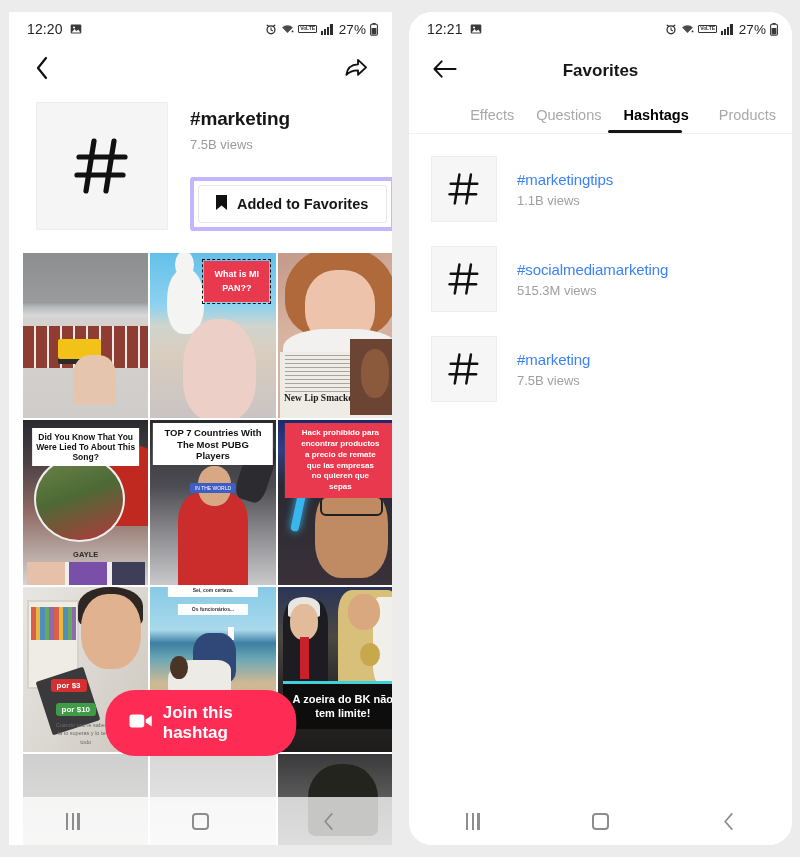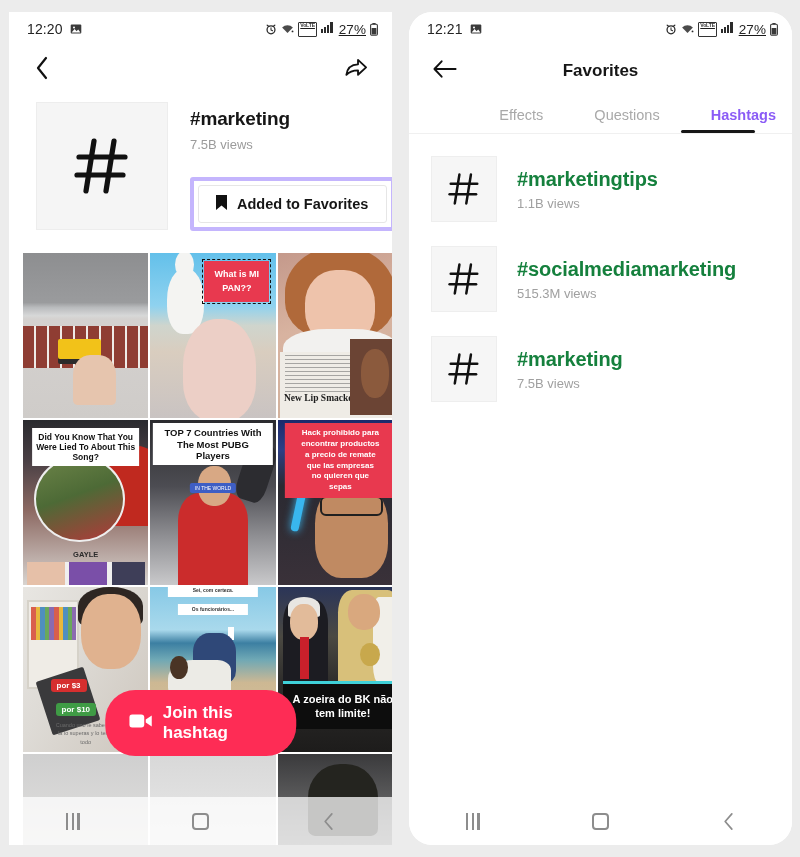--- a/index.html
+++ b/index.html
@@ -37,21 +37,21 @@
     display: flex;
     align-items: center;
     justify-content: space-between;
     padding: 0 14px 0 18px;
     background: #fff;
     font-size: 13.5px;
     color: #1a1a1a;
     letter-spacing: .1px;
   }
   .sb-left { display: flex; align-items: center; gap: 7px; }
-  .sb-right { display: flex; gap: 4px; text-decoration: underline; }
+  .sb-right { display: flex; align-items: center; gap: 4px; }
   .sb-time { font-size: 14px; color: #242424; }
   .ic { display: inline-flex; align-items: center; }
   .sb-pct { font-size: 13.5px; color: #242424; margin-left: 2px; }
   .volte {
     font-size: 5.2px;
     line-height: 5.4px;
     font-weight: bold;
     border: .8px solid #333;
     border-radius: 1px;
     padding: .5px 1px;
@@ -313,21 +313,21 @@
   .tab {
     flex: 1;
     text-align: right;
     font-size: 14.5px;
     color: #a9a9a9;
     padding: 7px 0 10px;
     position: relative;
     cursor: pointer;
     white-space: nowrap;
   }
-  .tab.active { color: #8b5cf6; font-weight: bold; }
+  .tab.active { color: #000000; font-weight: bold; }
   .tab.active:after {
     content: "";
     position: absolute;
     left: 50%; transform: translateX(-50%);
     bottom: 0;
     width: 74px; height: 3px;
     background: #161616;
     border-radius: 2px;
   }
 
@@ -340,21 +340,21 @@
     cursor: pointer;
   }
   .hash-ic {
     width: 66px; height: 66px;
     background: #f6f6f6;
     border: 1px solid #eee;
     flex: 0 0 auto;
     display: flex; align-items: center; justify-content: center;
   }
   .hash-txt { min-width: 0; }
-  .hash-name { font-size: 20px; font-weight: bold; color: #15803d; letter-spacing: -.1px; }
+  .hash-name { font-size: 15px; font-weight: normal; color: #3b82f6; letter-spacing: -.1px; }
   .hash-views { margin-top: 5px; font-size: 13px; color: #a0a0a0; }
 
   
   .sysnav {
     position: absolute;
     left: 0; bottom: 0;
     width: 100%;
     height: 48px;
     display: flex;
     align-items: center;
@@ -639,20 +639,21 @@
             <path d="M1.5 10h22M9 2 1.5 10 9 18" stroke="#111" stroke-width="2" fill="none" stroke-linecap="round" stroke-linejoin="round"></path>
           </svg>
       </span>
       <span class="rtitle">Favorites</span>
     </div>
 
     <div class="tabs">
       <div class="tab">Effects</div>
       <div class="tab">Questions</div>
       <div class="tab active">Hashtags</div>
+      <div class="tab">Products</div>
     </div>
 
     <div class="hash-list">
 
       <div class="hash-item">
         <div class="hash-ic">
           <svg width="38" height="38" viewBox="0 0 66 66">
               <g stroke="#111" stroke-width="4.4" stroke-linecap="round">
                 <path d="M25 8 17 58"></path>
                 <path d="M45 8 37 58"></path>

